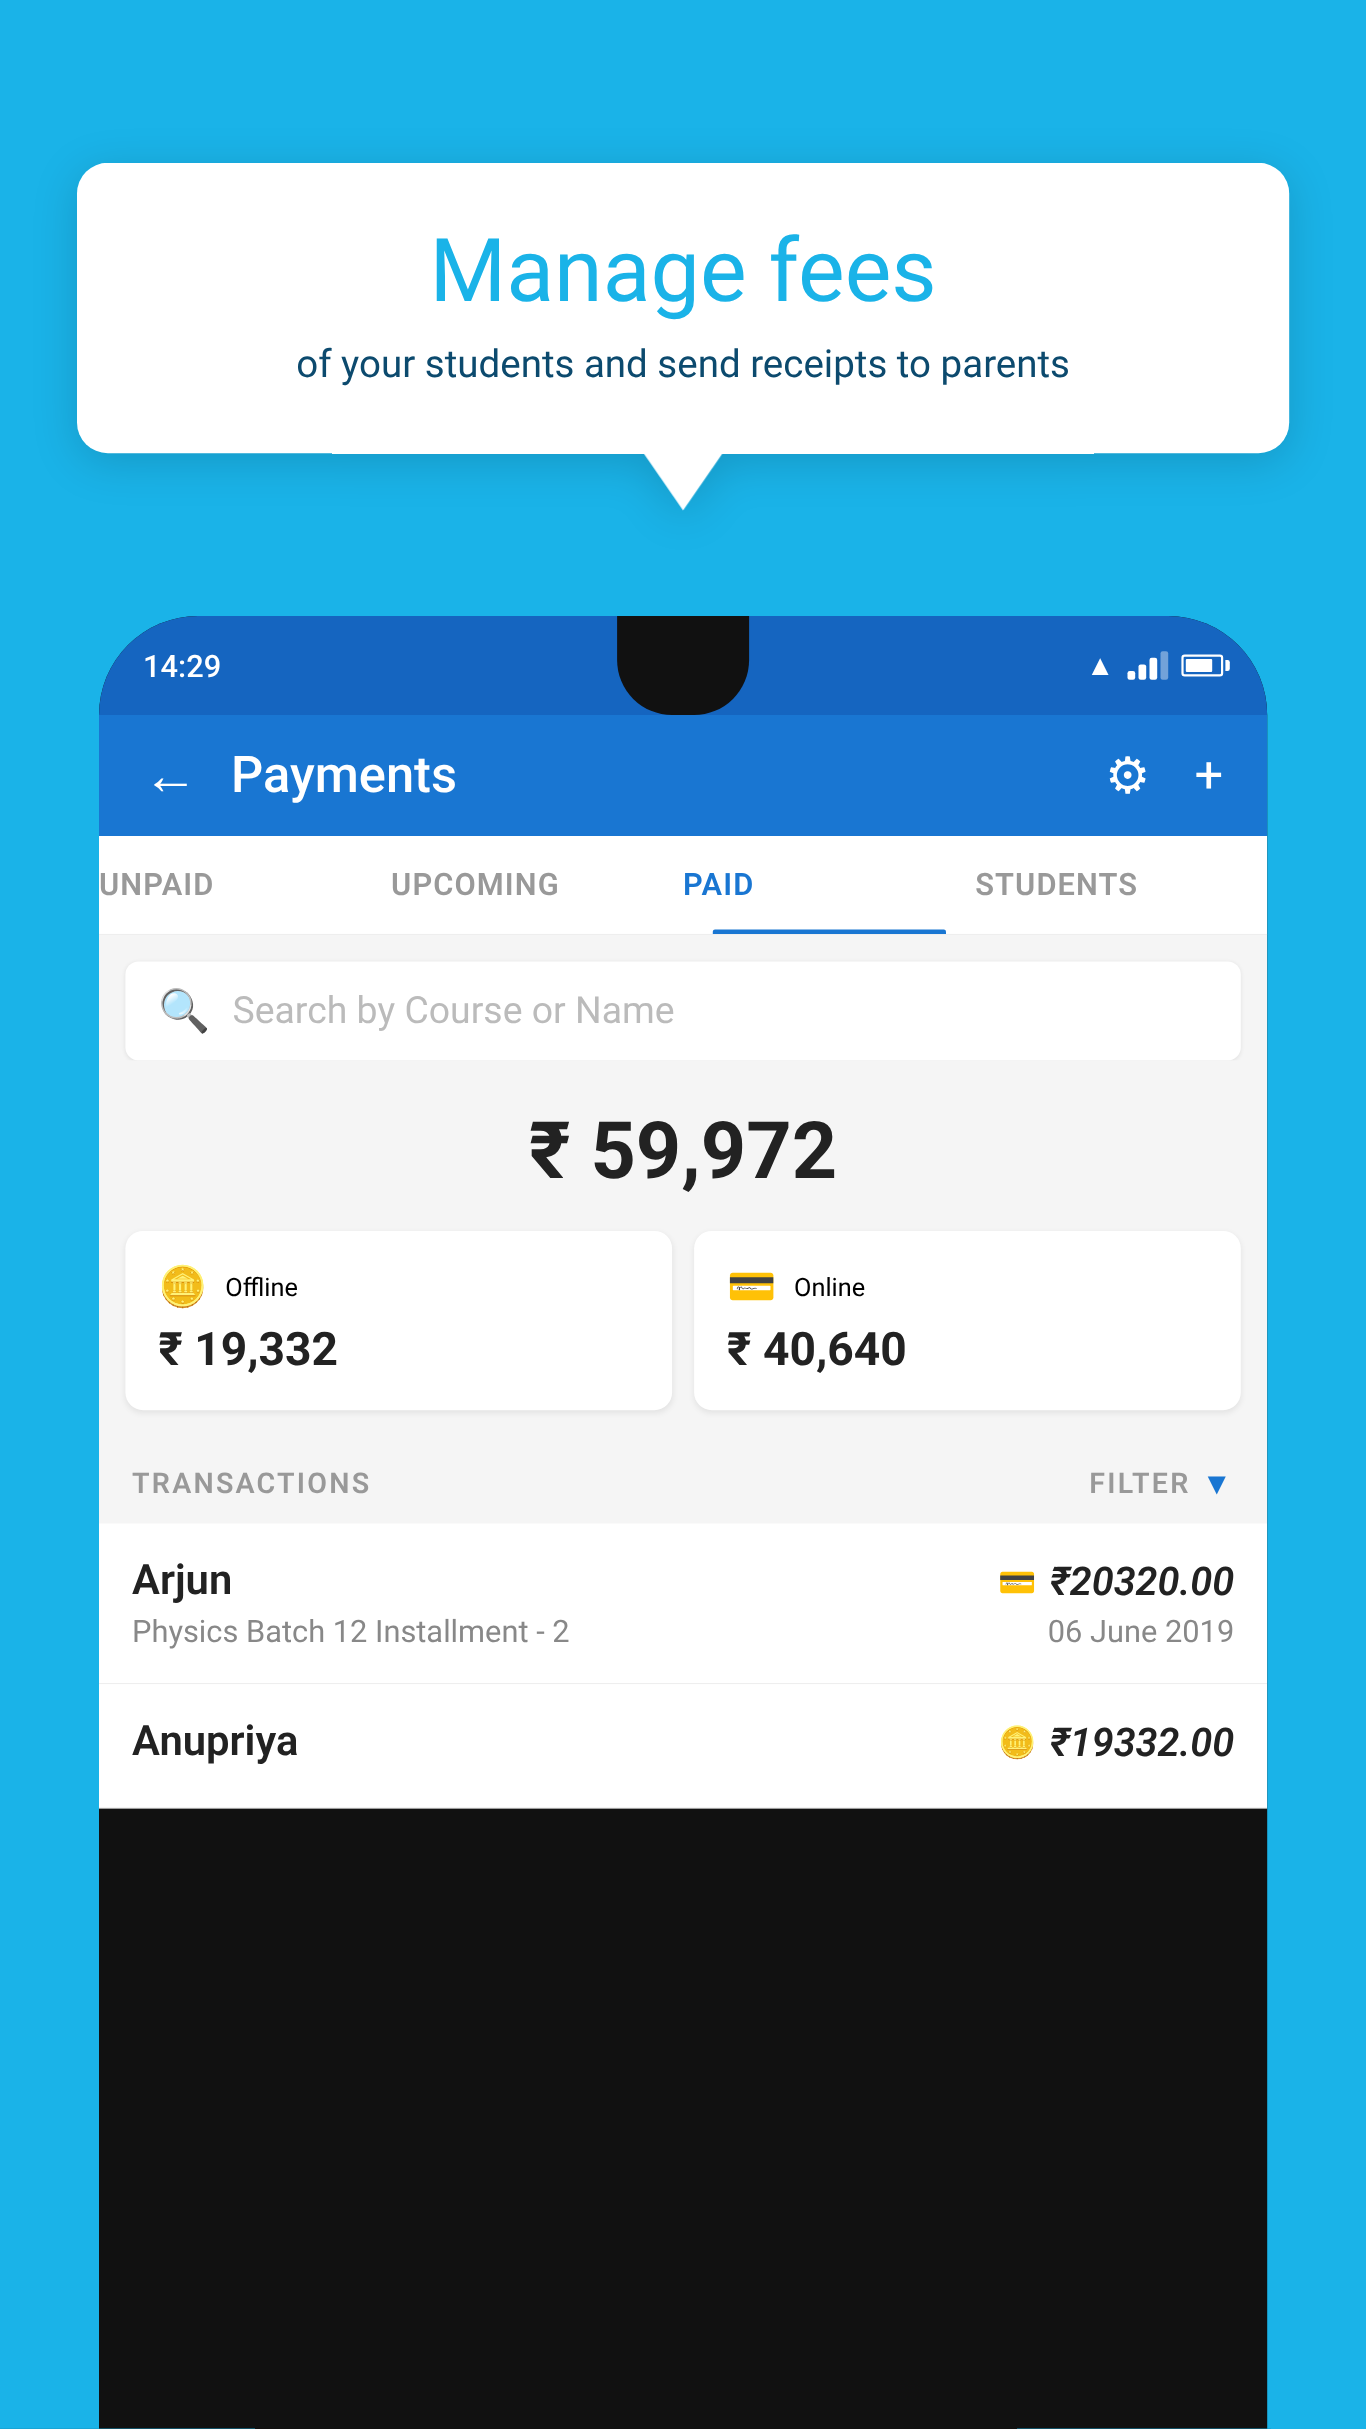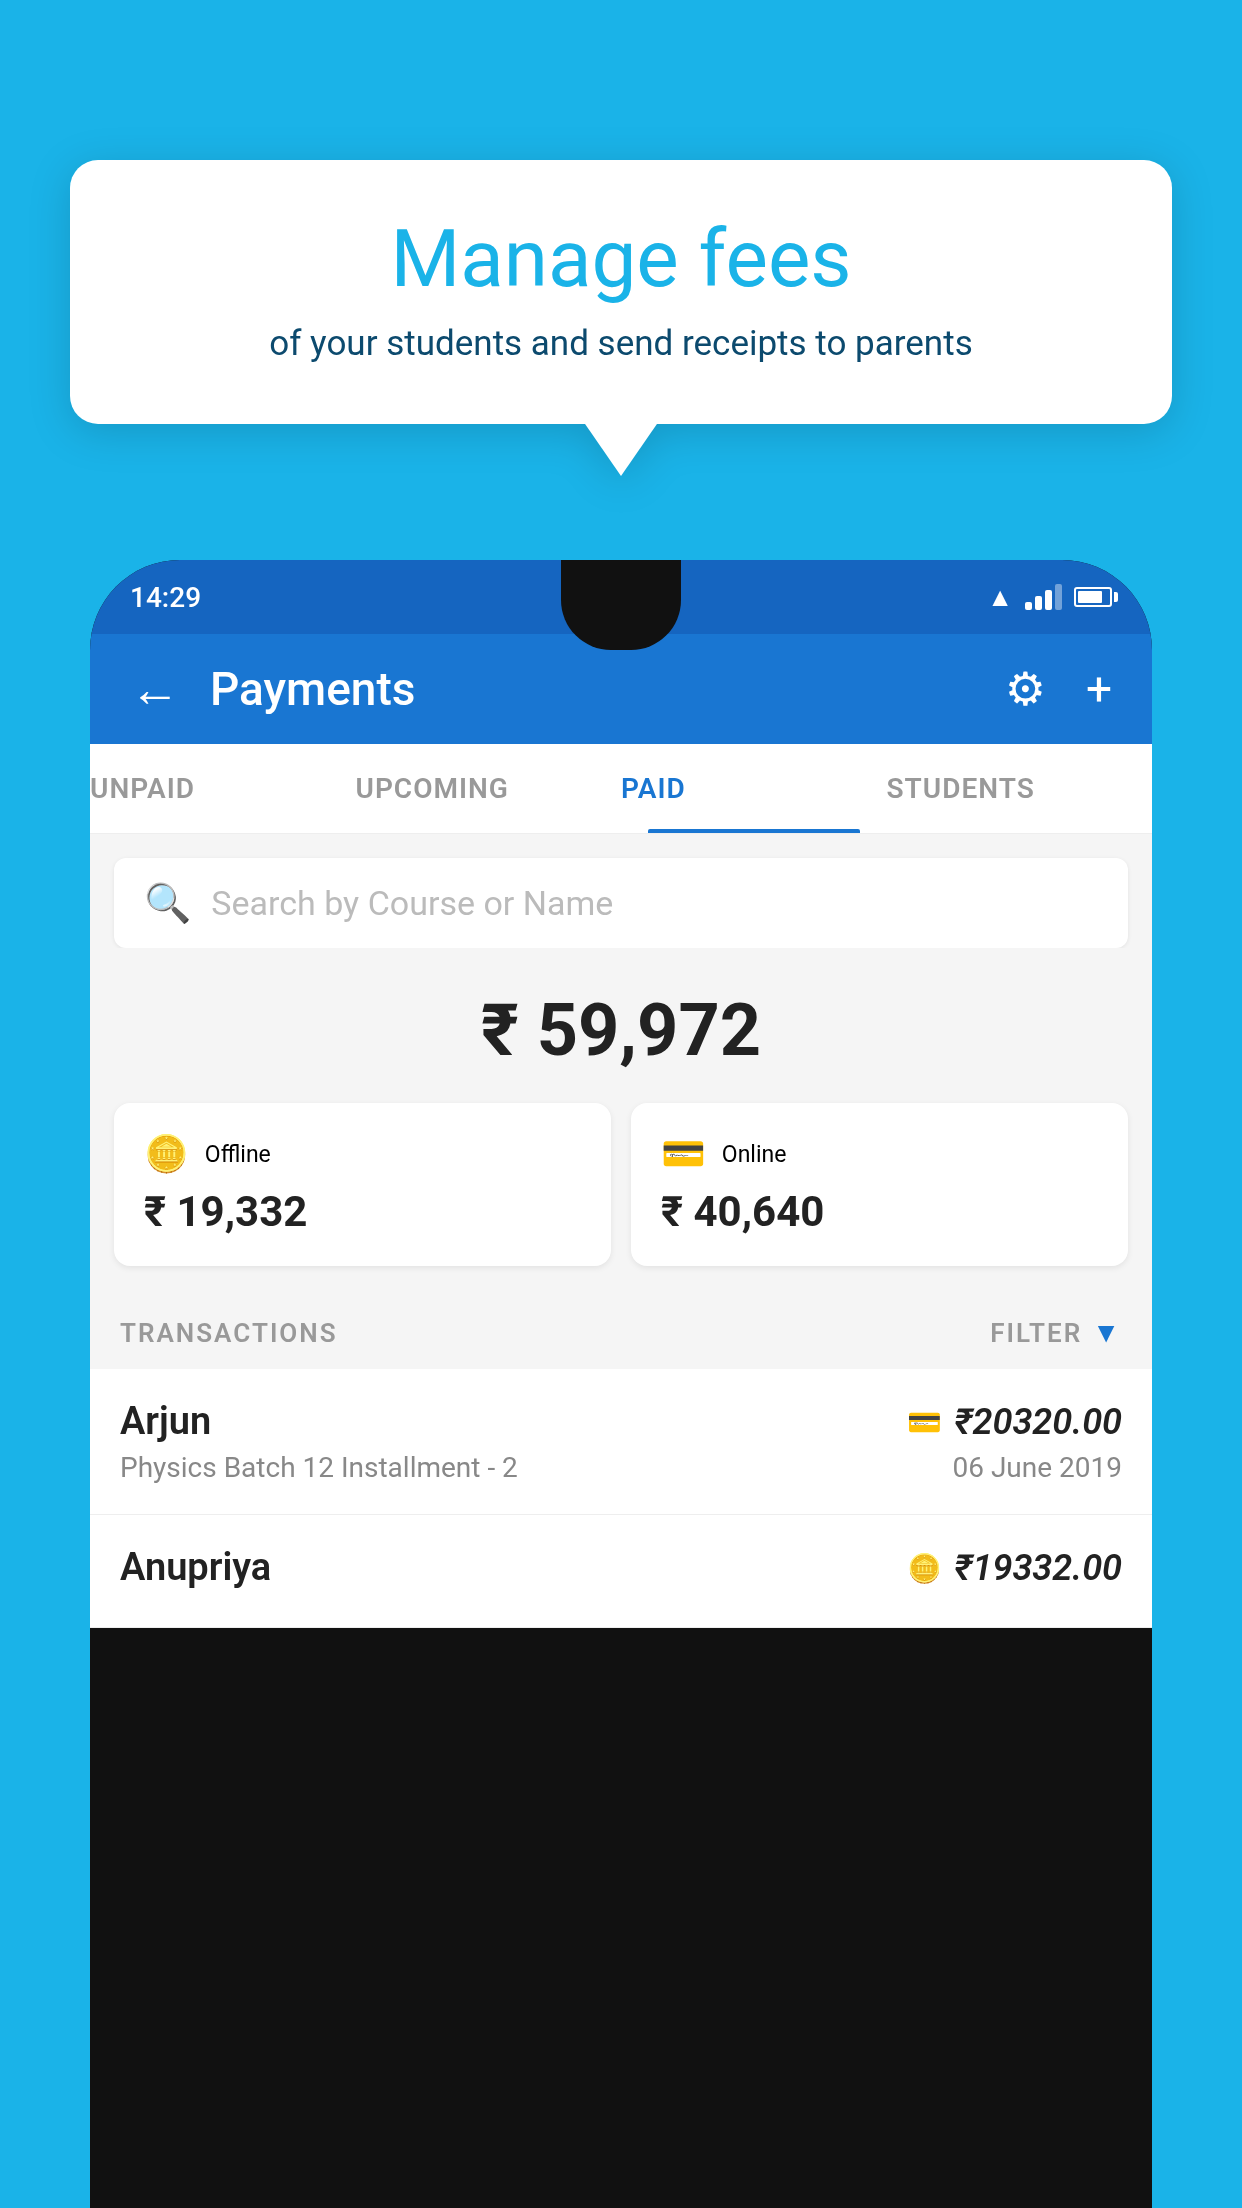--- a/index.html
+++ b/index.html
@@ -9,21 +9,21 @@
       height: 2208px;
       background-color: #1ab3e8;
       font-family: 'Roboto', Arial, sans-serif;
       overflow: hidden;
       position: relative;
     }
 
     
     .speech-bubble {
       position: absolute;
-      top: 160px;
+      top: 148px;
       left: 70px;
       right: 70px;
       background: white;
       border-radius: 28px;
       padding: 55px 60px 60px 60px;
       text-align: center;
       filter: drop-shadow(0px 8px 20px rgba(0,0,0,0.15));
     }
 
     .speech-bubble::after {
@@ -62,21 +62,21 @@
       bottom: 0;
       background: #111;
       border-radius: 90px 90px 0 0;
       padding: 0;
       overflow: hidden;
     }
 
     
     .phone-top-bar {
       background: #1565c0;
-      height: 74px;
+      height: 90px;
       display: flex;
       align-items: center;
       justify-content: space-between;
       padding: 0 40px;
       position: relative;
     }
 
     .phone-top-bar::before {
       content: '';
       position: absolute;

